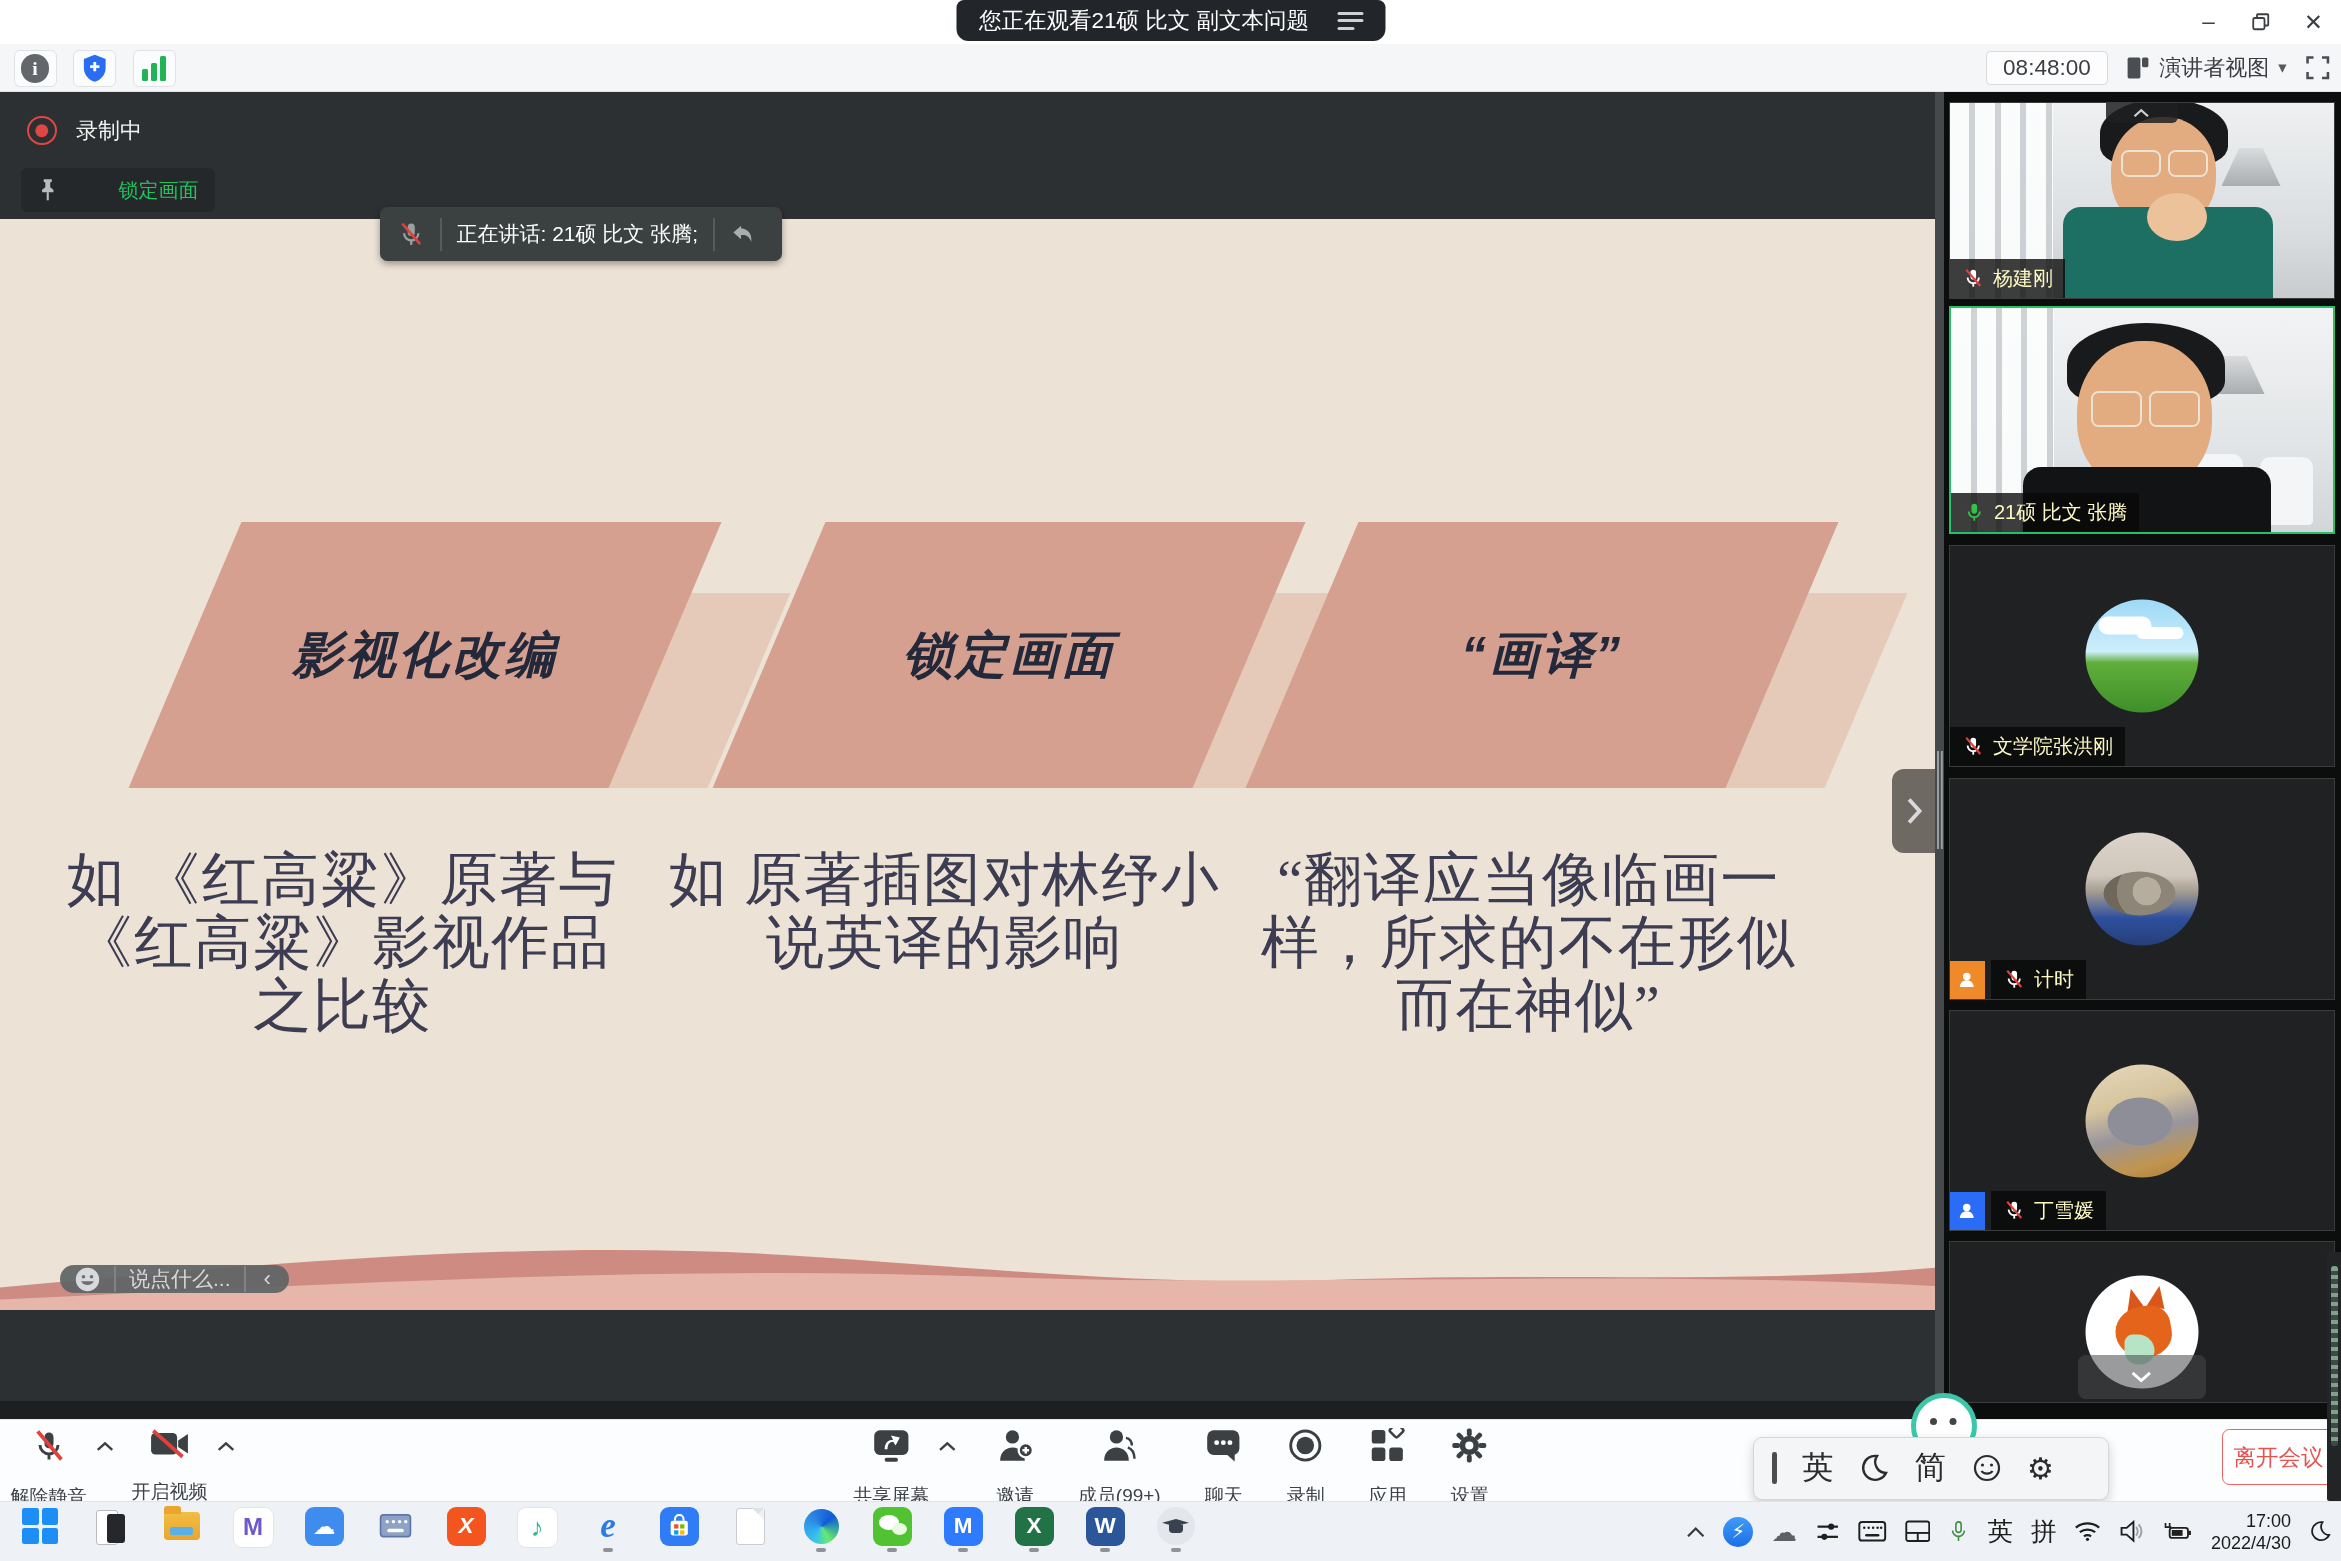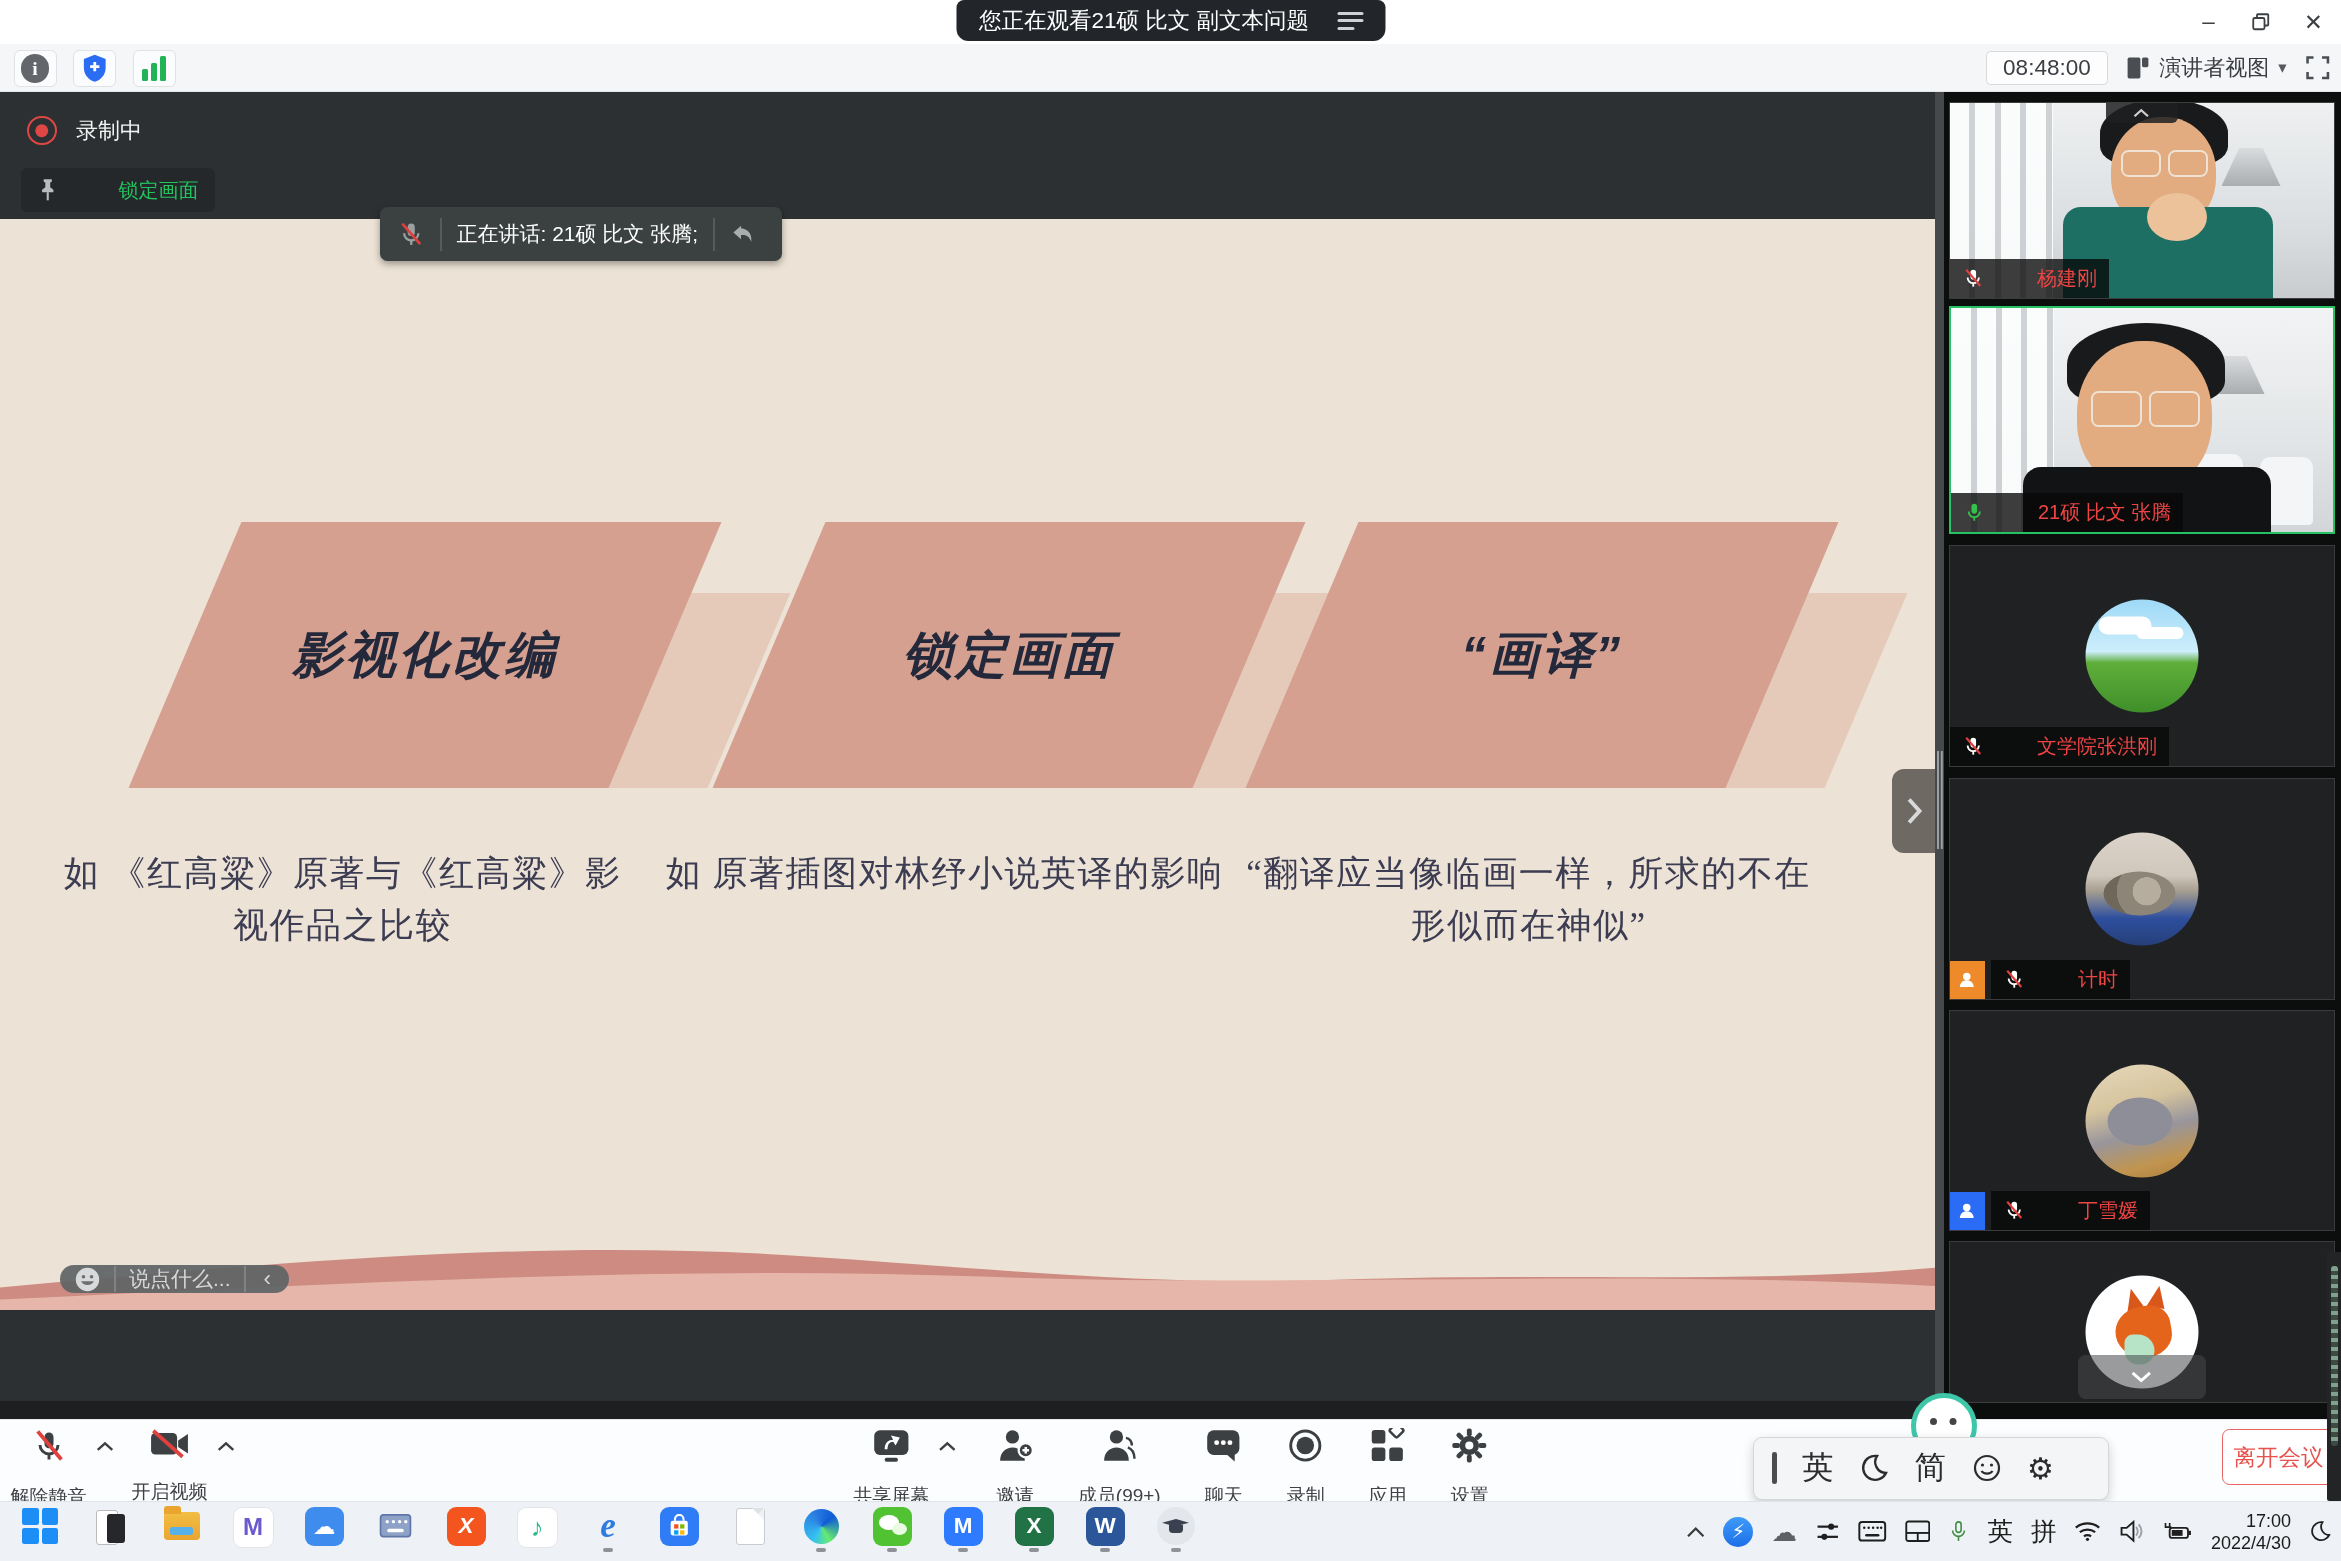--- a/index.html
+++ b/index.html
@@ -40,21 +40,21 @@
   .lock-label{color:#22c55e;font-size:20px;margin-left:48px;}
 
   
   .slide{position:absolute;left:0;top:129px;width:1935px;height:1091px;background:#ece2d5;overflow:hidden;}
   .heading{position:absolute;left:33px;top:39px;display:flex;align-items:center;gap:28.5px;}
   .heading .dot{width:27px;height:27px;border-radius:50%;background:#26334e;}
   .heading .htxt{font-size:50px;font-weight:900;font-style:italic;color:#26334e;letter-spacing:6px;}
   .cardshadow{position:absolute;top:374px;height:195px;width:480px;background:#e3c0ae;opacity:.7;transform:skewX(-23deg);}
   .card{position:absolute;top:303px;height:266px;width:480px;background:#d5a090;transform:skewX(-23deg);}
   .card-title{position:absolute;top:303px;height:266px;width:480px;text-align:center;line-height:266px;font-size:50px;font-weight:900;font-style:italic;color:#23293b;letter-spacing:3px;z-index:2;}
-  .desc{position:absolute;top:629px;width:593px;text-align:center;font-family:"Liberation Serif","DejaVu Serif",serif;font-size:35px;line-height:52px;color:#3c3c52;letter-spacing:1.5px;}
+  .desc{position:absolute;top:629px;width:593px;text-align:center;font-family:"Liberation Serif","DejaVu Serif",serif;font-size:58px;line-height:63px;color:#3c3c52;letter-spacing:1.5px;}
   .wave{position:absolute;left:0;bottom:0;width:100%;height:98px;}
 
   .chat-pill{position:absolute;left:15px;top:1175px;height:28px;background:rgba(96,100,102,.93);border-radius:18px;display:flex;align-items:center;gap:13.5px;padding:0 13.5px;z-index:7;margin-left:45px;}
   .chat-pill .sep{width:1.5px;height:25.5px;background:#7f8385;}
   .chat-pill .ph{color:#d6d7d8;font-size:21px;}
   .chat-pill .less{color:#d6d7d8;font-size:22.5px;padding:0 4.5px;}
   .collapse-tab{position:absolute;left:1892px;top:679px;width:44px;height:84px;background:#6e6963;border-radius:12px 0 0 12px;display:flex;align-items:center;justify-content:center;z-index:7;}
 
   
   .toast{position:absolute;left:380px;top:207px;width:369px;height:54px;background:#3b4041;border-radius:7.5px;display:flex;align-items:center;gap:15px;padding:0 16.5px;box-shadow:0 3px 7.5px rgba(0,0,0,.35);z-index:30;}
@@ -65,21 +65,21 @@
   .vdivider{position:absolute;left:1935px;top:90px;width:9px;height:1329px;background:#46494b;z-index:5;}
   .vdivider .grip{position:absolute;left:1.5px;top:661px;width:2.3px;height:98px;background:#9b9e9f;box-shadow:3.8px 0 0 #9b9e9f;}
 
   
   .sidebar{position:absolute;left:1944px;top:90px;width:398px;height:1329px;background:#0c0d0d;z-index:4;}
   .tile{position:absolute;left:4.5px;width:386px;background:#1f2123;border:1.5px solid #3a3c3e;box-sizing:border-box;overflow:hidden;}
   .tile.active{border:2.3px solid #26c164;}
   .t1{top:12px;height:197px}.t2{top:216px;height:228px}.t3{top:455px;height:222px}
   .t4{top:688px;height:222px}.t5{top:920px;height:221px}.t6{top:1151px;height:162px}
   .plate{position:absolute;left:0;bottom:0;display:flex;align-items:center;gap:9px;background:rgba(8,8,8,.78);padding:6px 12px;z-index:3;}
-  .plate .pname{color:#ef4444;font-size:20px;white-space:nowrap;margin-left:44px;}
+  .plate .pname{color:#fef9c3;font-size:20px;white-space:nowrap;}
   .plate.shift{left:41px;bottom:0;}
   .pbadge{position:absolute;left:0;bottom:0;width:35px;height:38px;display:flex;align-items:center;justify-content:center;z-index:4;}
   .pbadge.orange{background:#ef8a2b}.pbadge.blue{background:#2a6cf5}
   .tile-chev-top{position:absolute;left:50%;top:0;transform:translateX(-50%);width:72px;height:19.5px;background:rgba(30,32,33,.85);border-radius:0 0 6px 6px;display:flex;align-items:center;justify-content:center;z-index:4;}
   .tile-chev-bottom{position:absolute;left:50%;bottom:3px;transform:translateX(-50%);width:128px;height:44px;background:rgba(70,72,74,.55);border-radius:7.5px;display:flex;align-items:center;justify-content:center;z-index:4;}
   .avatar{position:absolute;left:50%;top:50%;transform:translate(-50%,-50%);width:113px;height:113px;border-radius:50%;overflow:hidden;z-index:2;}
   .av-landscape{background:linear-gradient(180deg,#9ed9f7 0%,#cdeefb 46%,#5fae3a 56%,#3f8f2a 100%);}
   .av-landscape:before{content:"";position:absolute;left:13.5px;top:16.5px;width:53px;height:18px;border-radius:10.5px;background:#fff;box-shadow:35px 7.5px 0 -3px #fff;}
   .av-cat{background:linear-gradient(180deg,#dcd4ca 0%,#cfc7bb 38%,#a59d90 52%,#2e4f9e 76%,#263f78 100%);}
   .av-cat:before{content:"";position:absolute;left:18px;top:39px;width:72px;height:44px;border-radius:50%;background:radial-gradient(circle at 60% 45%,#b6ad9f 0 28%,#8d8578 29% 60%,#6f6759 61% 100%);}

